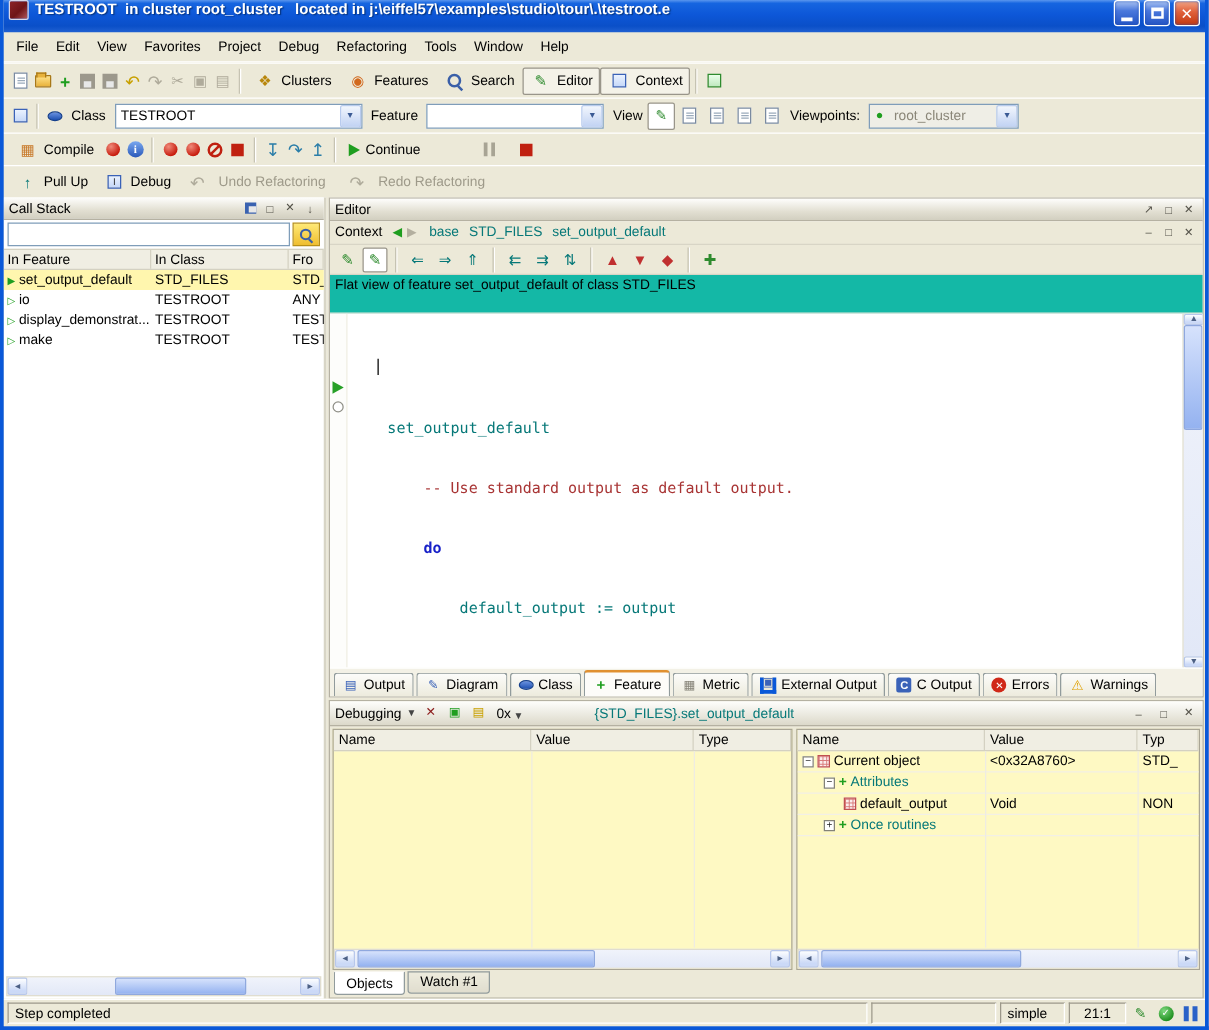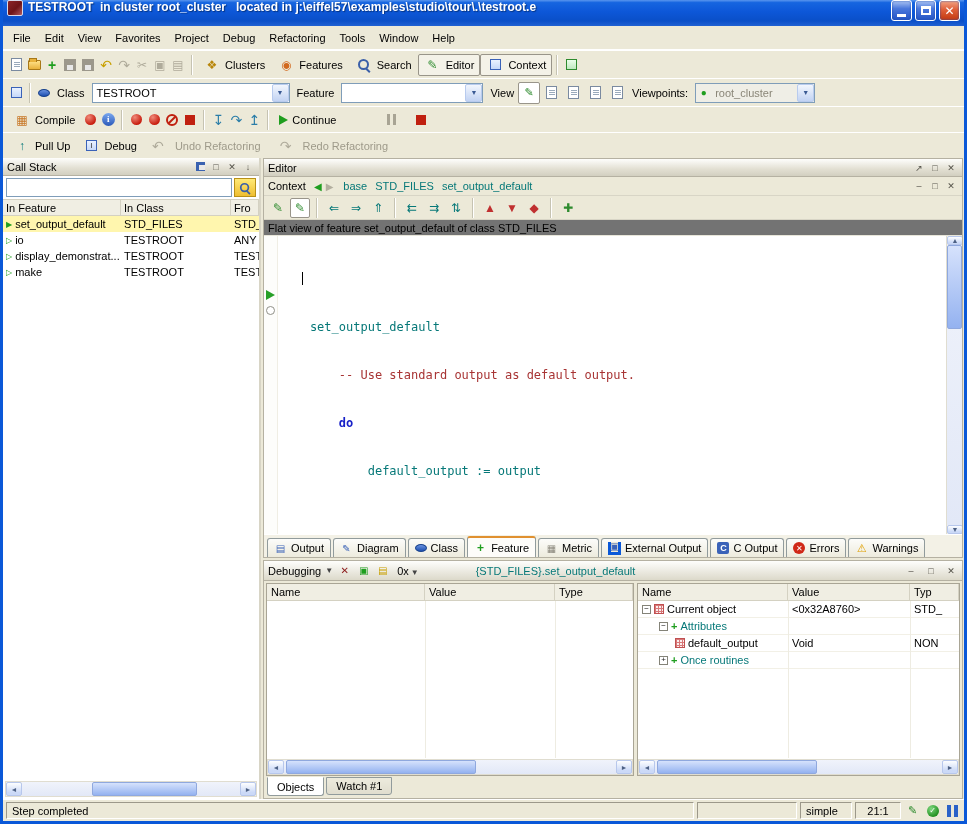--- a/index.html
+++ b/index.html
@@ -93,21 +93,21 @@
 .nav{font-size:10px;margin:0 2px}
 .nav.back{color:#1F9E1F}
 .nav.fwd{color:#B3AF9F}
 .crumb{color:var(--breadcrumb,#067878);margin-left:8px}
 .editor-toolbar{height:24px;flex:none;display:flex;align-items:center;gap:2px;padding:0 4px;background:#ECE9D8;border-bottom:1px solid #D8D5C6}
 .etb{width:20px;height:20px;display:inline-flex;align-items:center;justify-content:center;font-size:12px;border:1px solid transparent;border-radius:2px;flex:none}
 .etb.pressed{border-color:#99958A;background:#FFF}
 .teal-ic{color:#067878}
 .red-ic{color:#C03030}
 .green-ic{color:#2E8B2E}
-.flatview{height:16px;flex:none;background:#737373;padding:2px 4px;border-bottom:1px solid #E8E6DA;white-space:nowrap;overflow:hidden}
+.flatview{height:31px;flex:none;background:#14b8a6;padding:2px 4px;border-bottom:1px solid #E8E6DA;white-space:nowrap;overflow:hidden}
 .code-wrap{flex:1;position:relative;background:#FFF;overflow:hidden}
 .code-margin{position:absolute;left:0;top:0;bottom:0;width:14px;background:#FDFDFB;border-right:1px solid #F0EEE4}
 .marker-arrow{position:absolute;left:2px;top:54px;width:0;height:0;border-left:9px solid #28A028;border-top:5px solid transparent;border-bottom:5px solid transparent}
 .marker-circle{position:absolute;left:2px;top:70px;width:9px;height:9px;border:1px solid #909088;border-radius:50%;background:#FFF}
 .code-lines{position:absolute;left:17px;top:3px;right:18px;bottom:0;font-family:"DejaVu Sans Mono","Liberation Mono",monospace;font-size:12px;line-height:16px;white-space:pre;overflow:hidden}
 .code-line{height:16px}
 .code-identifier{color:var(--identifier,#067878)}
 .code-comment{color:var(--comment,#A83434)}
 .code-keyword{color:var(--keyword,#1821C8);font-weight:bold}
 .cursor{display:inline-block;width:1px;height:13px;background:#000;margin-left:21px;vertical-align:text-top}
@@ -125,21 +125,21 @@
 .ti.cout{font-size:9px;font-weight:bold;color:#FFF;background:#3A62B8;border-radius:2px;width:12px;height:12px}
 .ti.err{width:12px;height:12px;border-radius:50%;background:#D02818;color:#FFF;font-size:8px;font-weight:bold}
 .ti.warn{color:#E0A000;font-size:11px}
 
 .debug-panel{position:absolute;left:260px;right:1px;top:402px;bottom:0;background:#ECE9D8;border:1px solid #B5B1A2}
 .dbg-head{height:20px;display:flex;align-items:center;gap:4px;padding:0 4px;background:linear-gradient(180deg,#FEFEFC,#DCD9CA);border-bottom:1px solid #B5B1A2}
 .dbg-arrow{font-size:8px;color:#444}
 .hex{display:inline-flex;align-items:flex-end;gap:2px;padding:1px 3px}
 .dbg-ctx{color:var(--identifier,#067878);margin-left:50px;white-space:nowrap}
 .dbg-body{position:absolute;left:2px;right:2px;top:22px;bottom:22px;display:flex;gap:3px}
-.dtable{position:relative;background:#ffffff;border:1px solid #A9A595;overflow:hidden}
+.dtable{position:relative;background:#fef9c3;border:1px solid #A9A595;overflow:hidden}
 .dtable.watch{width:368px;flex:none}
 .dtable.objects{flex:1}
 .dgrid-head{display:flex;height:17px;background:#F0EEE3;border-bottom:1px solid #D4D1C2}
 .dgrid-head .c{padding:2px 4px;border-right:1px solid #D4D1C2;white-space:nowrap;overflow:hidden}
 .wn{width:158px;flex:none}.wv{width:130px;flex:none}.wt{flex:1}
 .on{width:150px;flex:none}.ov{width:122px;flex:none}.ot{flex:1}
 .drow{display:flex;height:17px;align-items:center;border-bottom:1px solid #F2F0E6}
 .drow .c{padding:0 4px;white-space:nowrap;overflow:hidden;display:flex;align-items:center;gap:3px;height:100%}
 .vline{position:absolute;top:17px;bottom:17px;width:1px;background:#EEECE2}
 .expander{width:9px;height:9px;flex:none;border:1px solid #848378;background:#FFF;display:inline-flex;align-items:center;justify-content:center;font-size:8px;line-height:1;color:#222}

